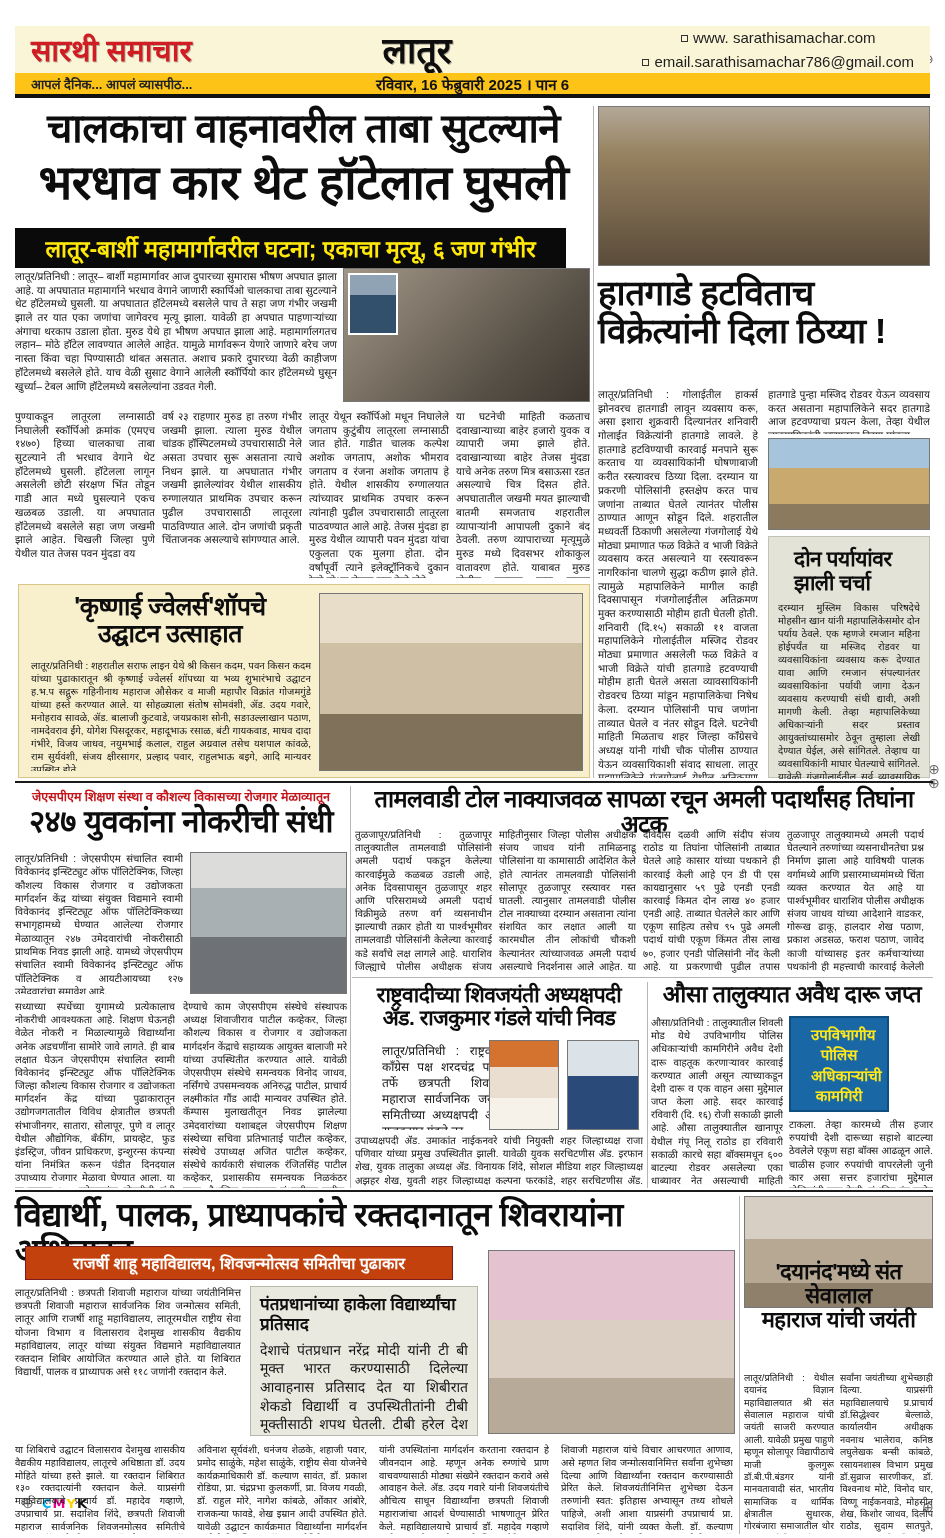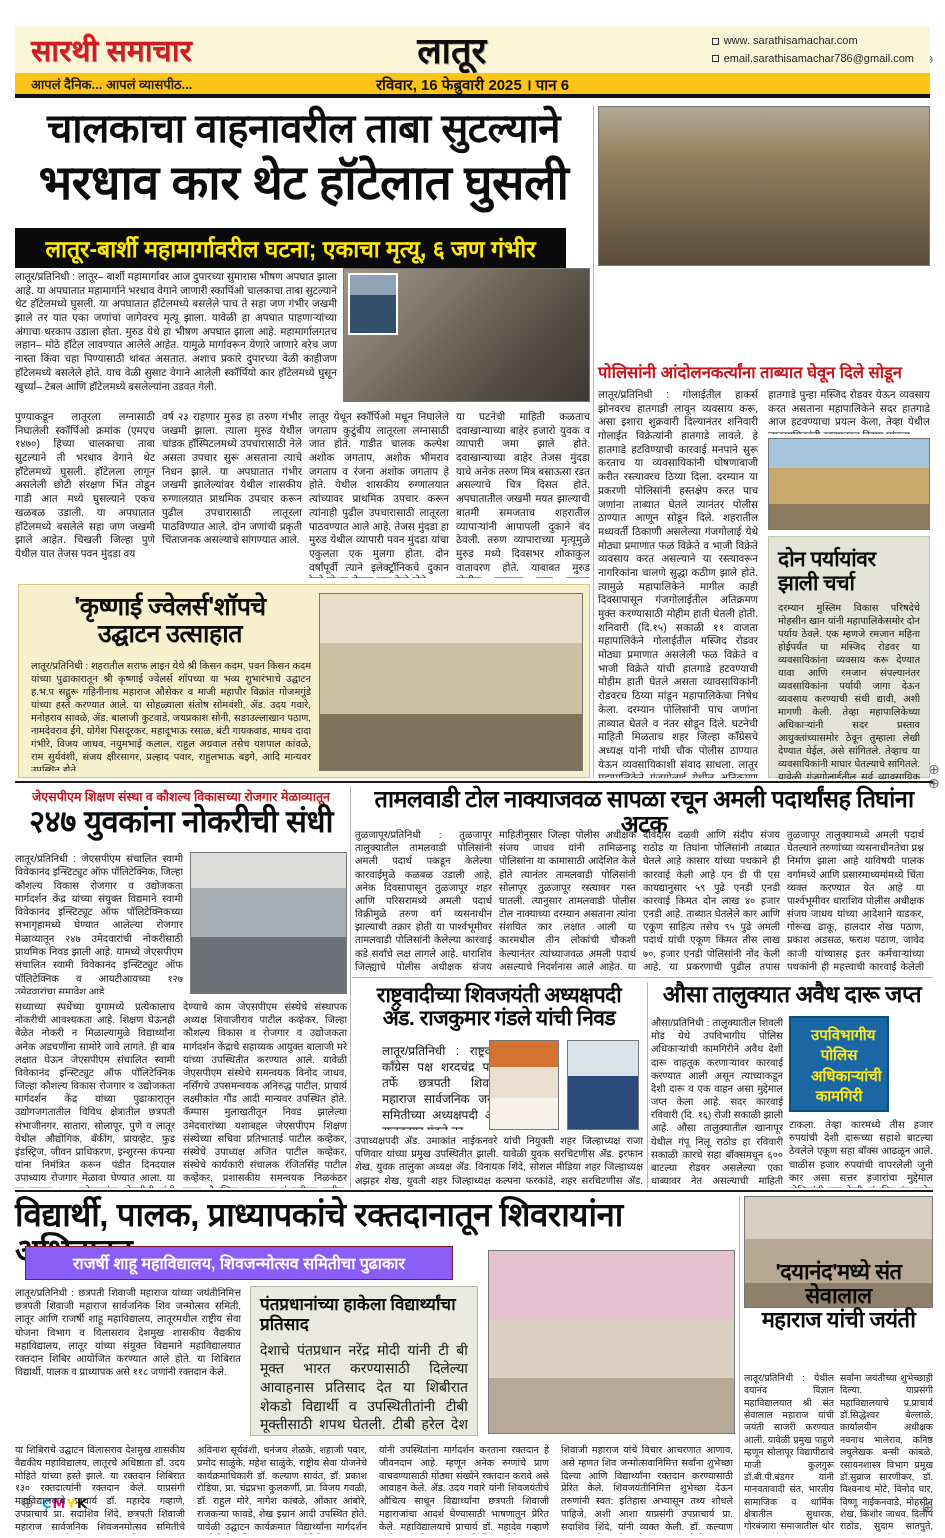--- a/index.html
+++ b/index.html
@@ -4,39 +4,39 @@
 <style>
   html,body{margin:0;padding:0;background:#e8e8e8;}
   .page{position:relative;width:945px;height:1538px;background:#ffffff;font-family:"Liberation Sans",sans-serif;overflow:hidden;margin:0 auto;}
   .abs{position:absolute;}
   .reg{position:absolute;color:#666;font-size:14px;line-height:1;}
   .cmyk{position:absolute;font-size:13px;font-weight:700;letter-spacing:1px;font-family:"DejaVu Sans",sans-serif;}
   .cmyk .c{color:#00aeef}.cmyk .m{color:#ec008c}.cmyk .y{color:#ffd400}.cmyk .k{color:#111}
   .masthead{left:15px;top:26px;width:915px;height:47px;background:#fbf5d8;display:flex;align-items:center;justify-content:space-between;padding:0 16px;box-sizing:border-box;}
   .paper-name{color:#d01d23;font-size:30px;font-weight:800;text-shadow:1px 1px 0 rgba(0,0,0,.25);white-space:nowrap;}
   .city{font-size:36px;font-weight:800;color:#0d0d0d;text-shadow:1px 1px 0 rgba(0,0,0,.3);}
-  .contact{font-size:11px;color:#1d1d1d;line-height:1.6;text-align:left;}
+  .contact{font-size:15px;color:#1d1d1d;line-height:1.6;text-align:center;}
   .sq{display:inline-block;width:5px;height:5px;border:1px solid #333;margin-right:5px;vertical-align:middle;}
   .datebar{left:15px;top:73px;width:915px;height:25px;background:#fdc417;border-bottom:4px solid #111;display:flex;align-items:center;padding:0 16px;box-sizing:border-box;justify-content:flex-end;}
   .datebar .tag{flex:1;font-size:13px;font-weight:700;color:#222;}
   .datebar .date{flex:1;text-align:center;font-size:15px;font-weight:800;color:#111;white-space:nowrap;}
   .datebar .sp{flex:1;}
   .hl{color:#0d0d0d;font-weight:800;line-height:1.08;letter-spacing:-.5px;}
   .center{text-align:center;}
   .subbar{background:#0a0a0a;color:#ffe80a;font-weight:800;font-size:23px;padding:4px 8px;box-sizing:border-box;text-align:center;white-space:nowrap;overflow:hidden;}
   .red-sub{color:#c4161c;font-weight:800;}
   .kicker{color:#c4161c;font-weight:800;}
   .body-txt{font-size:10.3px;line-height:1.33;text-align:justify;color:#151515;overflow:hidden;}
   .photo{position:absolute;border:1px solid #777;box-sizing:border-box;}
   .hline,.vline{position:absolute;background:#b5b5b5;}
   .dark{background:#1a1a1a;}
   .jewel-box{background:#f8efcd;border:1px solid #d9c488;box-sizing:border-box;}
   .discuss-box{background:#e3e3d7;border:1px solid #c2c2b2;box-sizing:border-box;padding:10px 9px;}
   .blue-box{background:#1a67a5;border:2px solid #0f4f80;color:#ffe81a;font-weight:800;text-align:center;font-size:15px;line-height:1.35;padding:7px 20px;box-sizing:border-box;}
-  .red-strap{background:#8b5cf6;border:1px solid #7c1d1d;color:#fff;font-weight:800;font-size:16px;padding:5px 0;box-sizing:border-box;text-align:center;white-space:nowrap;overflow:hidden;}
+  .red-strap{background:#c2410c;border:1px solid #7c1d1d;color:#fff;font-weight:800;font-size:16px;padding:5px 0;box-sizing:border-box;text-align:center;white-space:nowrap;overflow:hidden;}
   .pm-box{background:#e9e9df;border:1px solid #b9b9a9;box-sizing:border-box;padding:8px 9px;}
   .pm-box .ttl{font-size:17px;font-weight:800;color:#101010;line-height:1.2;margin-bottom:5px;}
   .inset-portrait{position:absolute;left:4px;top:4px;width:46px;height:58px;border:2px solid #fff;background:linear-gradient(180deg,#8fa3b5 0 35%,#32506b 35% 100%);}
   .ph-crash{background:linear-gradient(135deg,#a09789 0%,#7d7366 35%,#564f45 70%,#3e3831 100%);}
   .ph-protest{background:linear-gradient(180deg,#b3a897 0%,#96825f 30%,#7d6a50 60%,#5a4c3a 100%);}
   .ph-golai{background:linear-gradient(180deg,#a7c4dd 0 32%,#c9a96e 32% 72%,#8b7a5e 72% 100%);}
   .ph-jewel{background:linear-gradient(180deg,#e7ddc8 0 28%,#cfc0a5 28% 68%,#80715a 68% 100%);}
   .ph-jspm{background:linear-gradient(180deg,#dcdcda 0 25%,#a9b0b4 25% 60%,#6e7276 60% 100%);}
   .ph-port1{background:linear-gradient(180deg,#d4722f 0 30%,#e9ded0 30% 65%,#f6f2ea 65% 100%);}
   .ph-port2{background:linear-gradient(180deg,#dce3e8 0 40%,#2a4a7a 40% 100%);}
@@ -87,32 +87,35 @@
     <div class="abs hl center" style="left:10px;top:8px;width:282px;font-size:25px;">
       <div>'कृष्णाई ज्वेलर्स'शॉपचे</div>
       <div>उद्घाटन उत्साहात</div>
     </div>
     <div class="abs body-txt" style="left:12px;top:74px;width:280px;height:112px;font-size:9.8px;">लातूर/प्रतिनिधी : शहरातील सराफ लाइन येथे श्री किसन कदम, पवन किसन कदम यांच्या पुढाकारातून श्री कृष्णाई ज्वेलर्स शॉपच्या या भव्य शुभारंभाचे उद्घाटन ह.भ.प सद्गुरू गहिनीनाथ महाराज औसेकर व माजी महापौर विक्रांत गोजमगुंडे यांच्या हस्ते करण्यात आले. या सोहळ्याला संतोष सोमवंशी, ॲड. उदय गवारे, मनोहराव सावळे, ॲड. बालाजी कुटवाडे, जयप्रकाश सोनी, सङाउल्लाखान पठाण, नामदेवराव ईंगे, योगेश पिसदूरकर, महादूभाऊ रसाळ, बंटी गायकवाड, माधव दादा गंभीरे, विजय जाधव, नयुमभाई कलाल, राहुल अग्रवाल तसेच यशपाल कांवळे, राम सुर्यवंशी, संजय क्षीरसागर, प्रल्हाद पवार, राहुलभाऊ बइगे, आदि मान्यवर उपस्थित होते.</div>
     <div class="photo ph-jewel" style="left:300px;top:8px;width:264px;height:178px;"></div>
   </div>
 
   <div class="vline" style="left:593px;top:106px;width:1px;height:672px;"></div>
   <div class="photo ph-protest" style="left:598px;top:106px;width:332px;height:160px;"></div>
-  <div class="abs red-sub" style="left:598px;top:360px;width:332px;font-size:16.5px;">पोलिसांनी आंदोलनकर्त्यांना ताब्यात घेवून दिले सोडून</div>
+  <div class="abs hl" style="left:598px;top:274px;width:332px;font-size:35px;">
+    <div>हातगाडे हटविताच</div>
+    <div>विक्रेत्यांनी दिला ठिय्या !</div>
+  </div>
   <div class="abs" style="left:598px;top:388px;width:160px;height:390px;">
     <div class="body-txt" style="height:100%;">
       <span>लातूर/प्रतिनिधी : गोलाईतील हाकर्स झोनवरच हातगाडी लावून व्यवसाय करू, असा इशारा शुक्रवारी दिल्यानंतर शनिवारी गोलाईत विक्रेत्यांनी हातगाडे लावले. हे हातगाडे हटविण्याची कारवाई मनपाने सुरू करताच या व्यवसायिकांनी घोषणाबाजी करीत रस्त्यावरच ठिय्या दिला. दरम्यान या प्रकरणी पोलिसांनी हस्तक्षेप करत पाच जणांना ताब्यात घेतले त्यानंतर पोलीस ठाण्यात आणून सोडून दिले.</span>
       <span>शहरातील मध्यवर्ती ठिकाणी असलेल्या गंजगोलाई येथे मोठ्या प्रमाणात फळ विक्रेते व भाजी विक्रेते व्यवसाय करत असल्याने या रस्त्यावरून नागरिकांना चालणे सुद्धा कठीण झाले होते. त्यामुळे महापालिकेने मागील काही दिवसापासून गंजगोलाईतील अतिक्रमण मुक्त करण्यासाठी मोहीम हाती घेतली होती. शनिवारी (दि.१५) सकाळी ११ वाजता महापालिकेने गोलाईतील मस्जिद रोडवर मोठ्या प्रमाणात असलेली फळ विक्रेते व भाजी विक्रेते यांची हातगाडे हटवण्याची मोहीम हाती घेतले असता व्यावसायिकांनी रोडवरच ठिय्या मांडून महापालिकेचा निषेध केला.</span>
       <span>दरम्यान पोलिसांनी पाच जणांना ताब्यात घेतले व नंतर सोडून दिले. घटनेची माहिती मिळताच शहर जिल्हा काँग्रेसचे अध्यक्ष यांनी गांधी चौक पोलीस ठाण्यात येऊन व्यवसायिकाशी संवाद साधला. लातूर महापालिकेने गंजगोलाई येथील अतिक्रमण काढण्यासाठी मागील अनेक दिवसांपासून प्रयत्न करत असून गंजगोलाईतील काही भागातील अतिक्रमणे मनपाने हटवले आहेत. दरम्यान हेच</span>
     </div>
   </div>
   <div class="abs body-txt" style="left:768px;top:388px;width:162px;height:46px;">हातगाडे पुन्हा मस्जिद रोडवर येऊन व्यवसाय करत असताना महापालिकेने सदर हातगाडे आज हटवण्याचा प्रयत्न केला, तेव्हा येथील व्यवसायिकांनी रस्त्यावरच ठिय्या मांडला.</div>
   <div class="photo ph-golai" style="left:768px;top:438px;width:162px;height:92px;"></div>
   <div class="abs discuss-box" style="left:768px;top:536px;width:162px;height:242px;">
-    <div class="hl" style="font-size:21px;line-height:1.15;margin-bottom:6px;">दोन पर्यायांवर झाली चर्चा</div>
+    <div class="hl" style="font-size:21px;line-height:1.15;margin-bottom:6px;margin-left:16px;">दोन पर्यायांवर झाली चर्चा</div>
     <div class="body-txt" style="font-size:9.8px;height:178px;">दरम्यान मुस्लिम विकास परिषदेचे मोहसीन खान यांनी महापालिकेसमोर दोन पर्याय ठेवले. एक म्हणजे रमजान महिना होईपर्यंत या मस्जिद रोडवर या व्यवसायिकांना व्यवसाय करू देण्यात यावा आणि रमजान संपल्यानंतर व्यवसायिकांना पर्यायी जागा देऊन व्यवसाय करण्याची संधी द्यावी, अशी मागणी केली. तेव्हा महापालिकेच्या अधिकाऱ्यांनी सदर प्रस्ताव आयुक्तांच्यासमोर ठेवून तुम्हाला लेखी देण्यात येईल, असे सांगितले. तेव्हाच या व्यवसायिकांनी माघार घेतल्याचे सांगितले. यावेळी गंजगोलाईतील सर्व व्यावसायिक एकत्र जमा झाले होऊन ठिय्या मांडला होता.</div>
   </div>
 
   <div class="hline dark" style="left:15px;top:781px;width:918px;height:2px;"></div>
 
   <div class="abs kicker center" style="left:15px;top:788px;width:332px;font-size:12.5px;">जेएसपीएम शिक्षण संस्था व कौशल्य विकासच्या रोजगार मेळाव्यातून</div>
   <div class="abs hl center" style="left:15px;top:805px;width:332px;font-size:31px;">२४७ युवकांना नोकरीची संधी</div>
   <div class="abs body-txt" style="left:15px;top:852px;width:168px;height:142px;font-size:10px;">लातूर/प्रतिनिधी : जेएसपीएम संचालित स्वामी विवेकानंद इन्स्टिट्युट ऑफ पॉलिटेक्निक, जिल्हा कौशल्य विकास रोजगार व उद्योजकता मार्गदर्शन केंद्र यांच्या संयुक्त विद्यमाने स्वामी विवेकानंद इन्स्टिट्यूट ऑफ पॉलिटेक्निकच्या सभागृहामध्ये घेण्यात आलेल्या रोजगार मेळाव्यातून २४७ उमेदवारांची नोकरीसाठी प्राथमिक निवड झाली आहे. यामध्ये जेएसपीएम संचालित स्वामी विवेकानंद इन्स्टिट्युट ऑफ पॉलिटेक्निक व आयटीआयच्या १२७ उमेदवारांचा समावेश आहे.</div>
   <div class="photo ph-jspm" style="left:190px;top:852px;width:157px;height:142px;"></div>
   <div class="abs body-txt" style="left:15px;top:1000px;width:160px;height:188px;font-size:9.9px;">सध्याच्या स्पर्धेच्या युगामध्ये प्रत्येकालाच नोकरीची आवश्यकता आहे. शिक्षण घेऊनही वेळेत नोकरी न मिळाल्यामुळे विद्यार्थ्यांना अनेक अडचणींना सामोरे जावे लागते. ही बाब लक्षात घेऊन जेएसपीएम संचालित स्वामी विवेकानंद इन्स्टिट्युट ऑफ पॉलिटेक्निक जिल्हा कौशल्य विकास रोजगार व उद्योजकता मार्गदर्शन केंद्र यांच्या पुढाकारातून उद्योगजगतातील विविध क्षेत्रातील छत्रपती संभाजीनगर, सातारा, सोलापूर, पुणे व लातूर येथील औद्योगिक, बँकींग, प्रायव्हेट, फुड इंडस्ट्रिज, जीवन प्राधिकरण, इन्शुरन्स कंपन्या यांना निमंत्रित करून पंडीत दिनदयाल उपाध्याय रोजगार मेळावा घेण्यात आला. या माध्यमातून २४७ उमेदवारांना नोकरीची संधी उपलब्ध करून</div>

